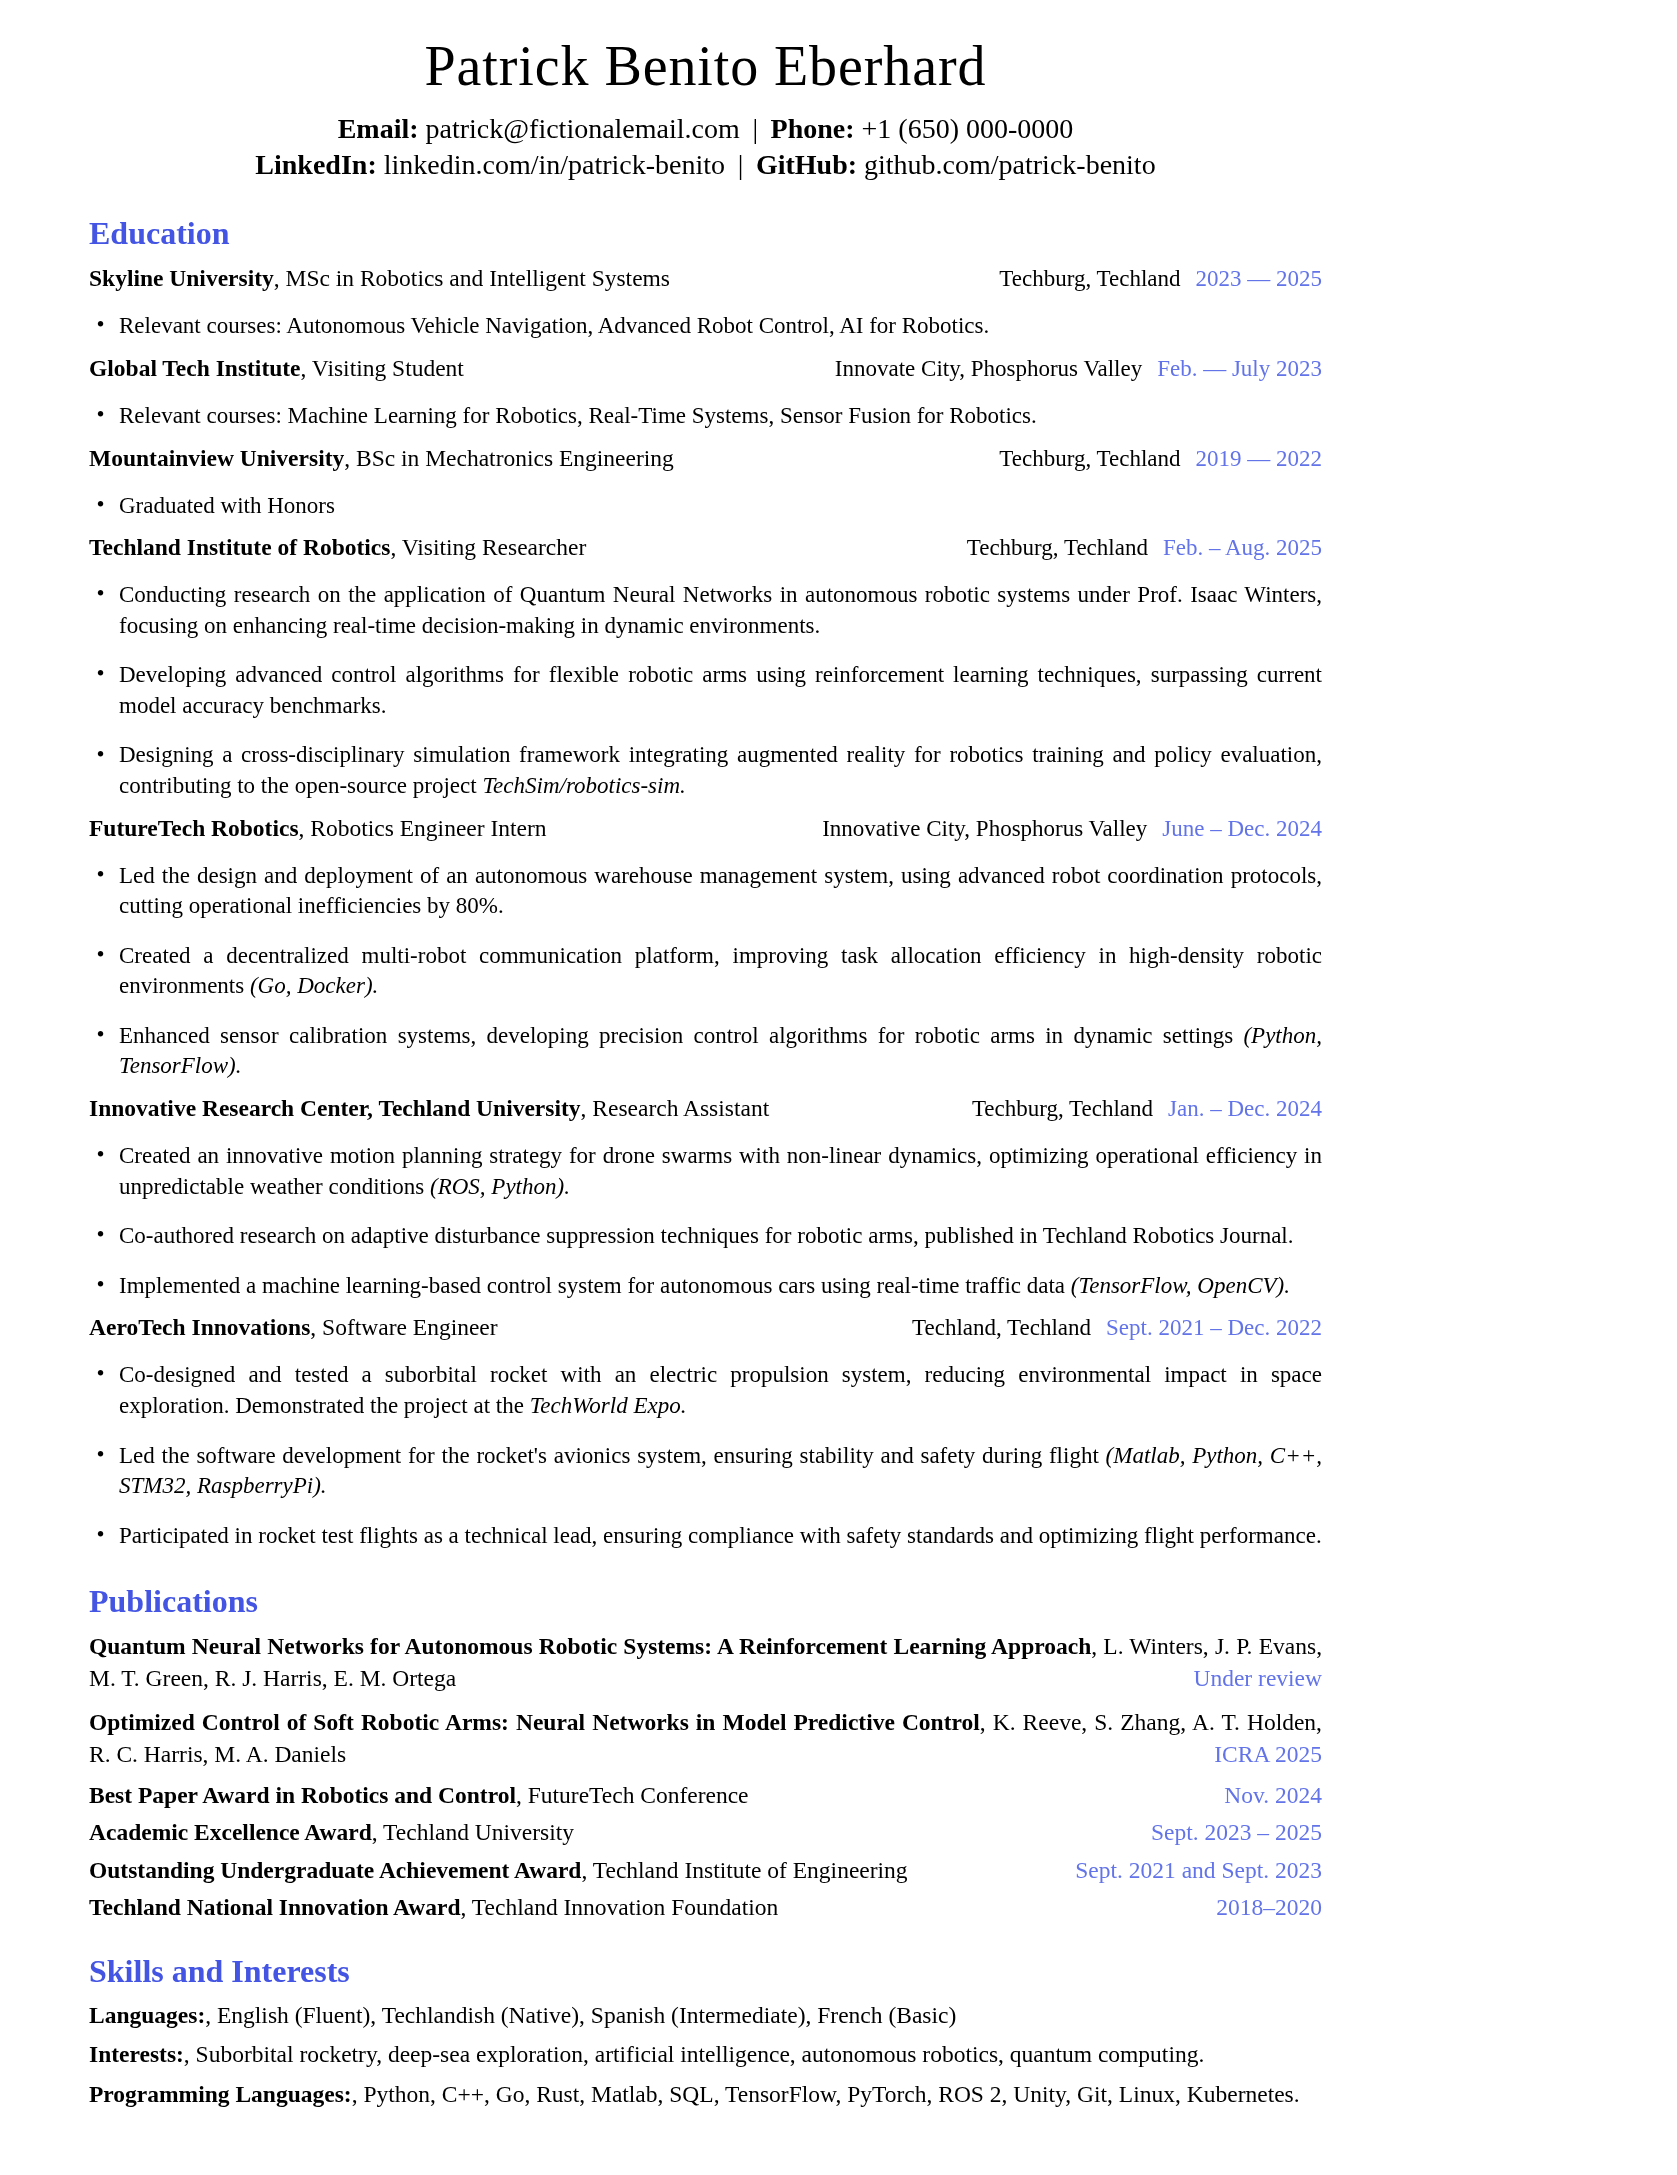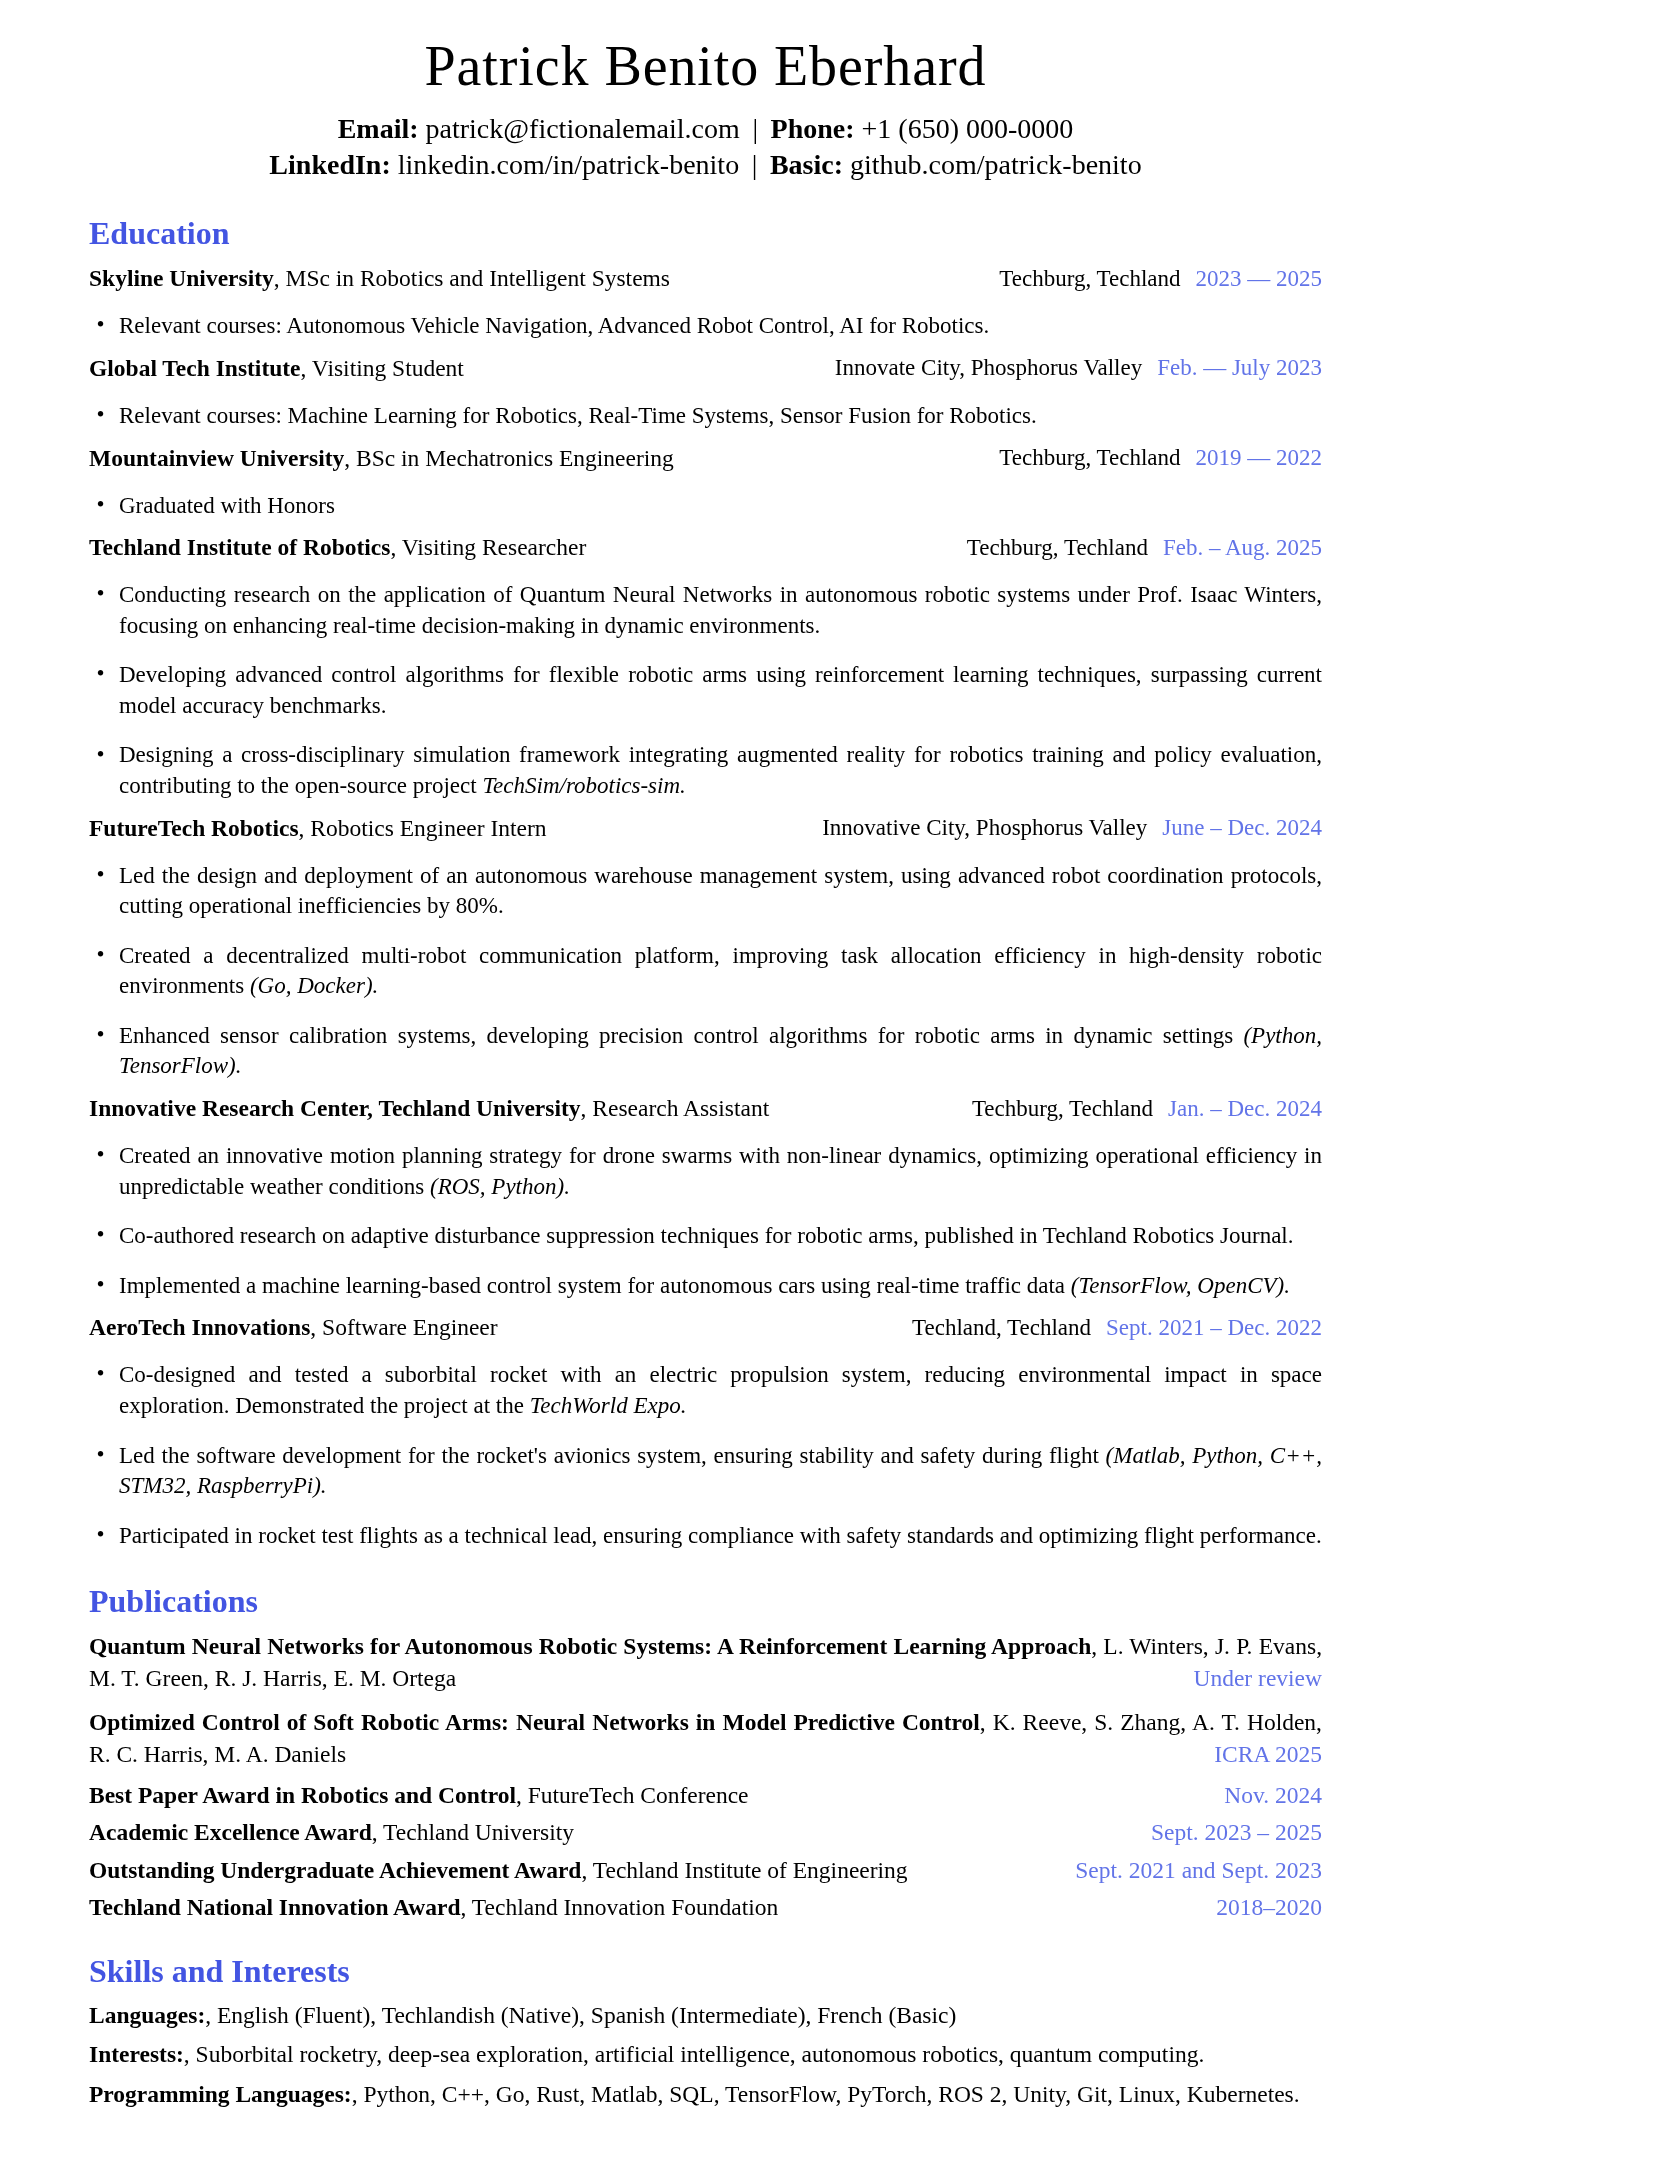--- a/index.html
+++ b/index.html
@@ -17,21 +17,21 @@
   .contact .lbl { font-weight:bold; }
   .contact .sep { padding:0 5.6px; }
 
   .section-title {
     color:#4355E2; font-size:32px; font-weight:bold;
     margin:32px 0 5.6px 0;
   }
 
   .entry { margin-top:13px; }
   .entry-head {
-    display:flex; justify-content:space-between; align-items:center;
+    display:flex; justify-content:space-between; align-items:flex-end;
     font-size:23.5px;
   }
   .entry-left b { font-weight:bold; }
   .entry-right { white-space:nowrap; font-size:23px; }
   .entry-right .loc { margin-right:15px; }
   .date { color:#6274E8; }
 
   ul.bullets { margin:4.7px 0 0 0; padding:0; list-style:none; font-size:23px; line-height:1.33; }
   ul.bullets li { position:relative; padding-left:30px; text-align:justify; margin-top:19px; }
   ul.bullets li::before { content:"\2022"; position:absolute; left:7.5px; top:-0.9px; }
@@ -59,21 +59,21 @@
       <span class="lbl">Email:</span>
       <span>patrick@fictionalemail.com</span>
       <span class="sep">|</span>
       <span class="lbl">Phone:</span>
       <span>+1 (650) 000-0000</span>
     </div>
     <div class="contact">
       <span class="lbl">LinkedIn:</span>
       <span>linkedin.com/in/patrick-benito</span>
       <span class="sep">|</span>
-      <span class="lbl">Basic:</span>
+      <span class="lbl">GitHub:</span>
       <span>github.com/patrick-benito</span>
     </div>
   </div>
 
   <div>
     <div class="section-title">Education</div>
 
     <div class="entry">
       <div class="entry-head">
         <div class="entry-left"><b>Skyline University</b><span>, MSc in Robotics and Intelligent Systems</span></div>

